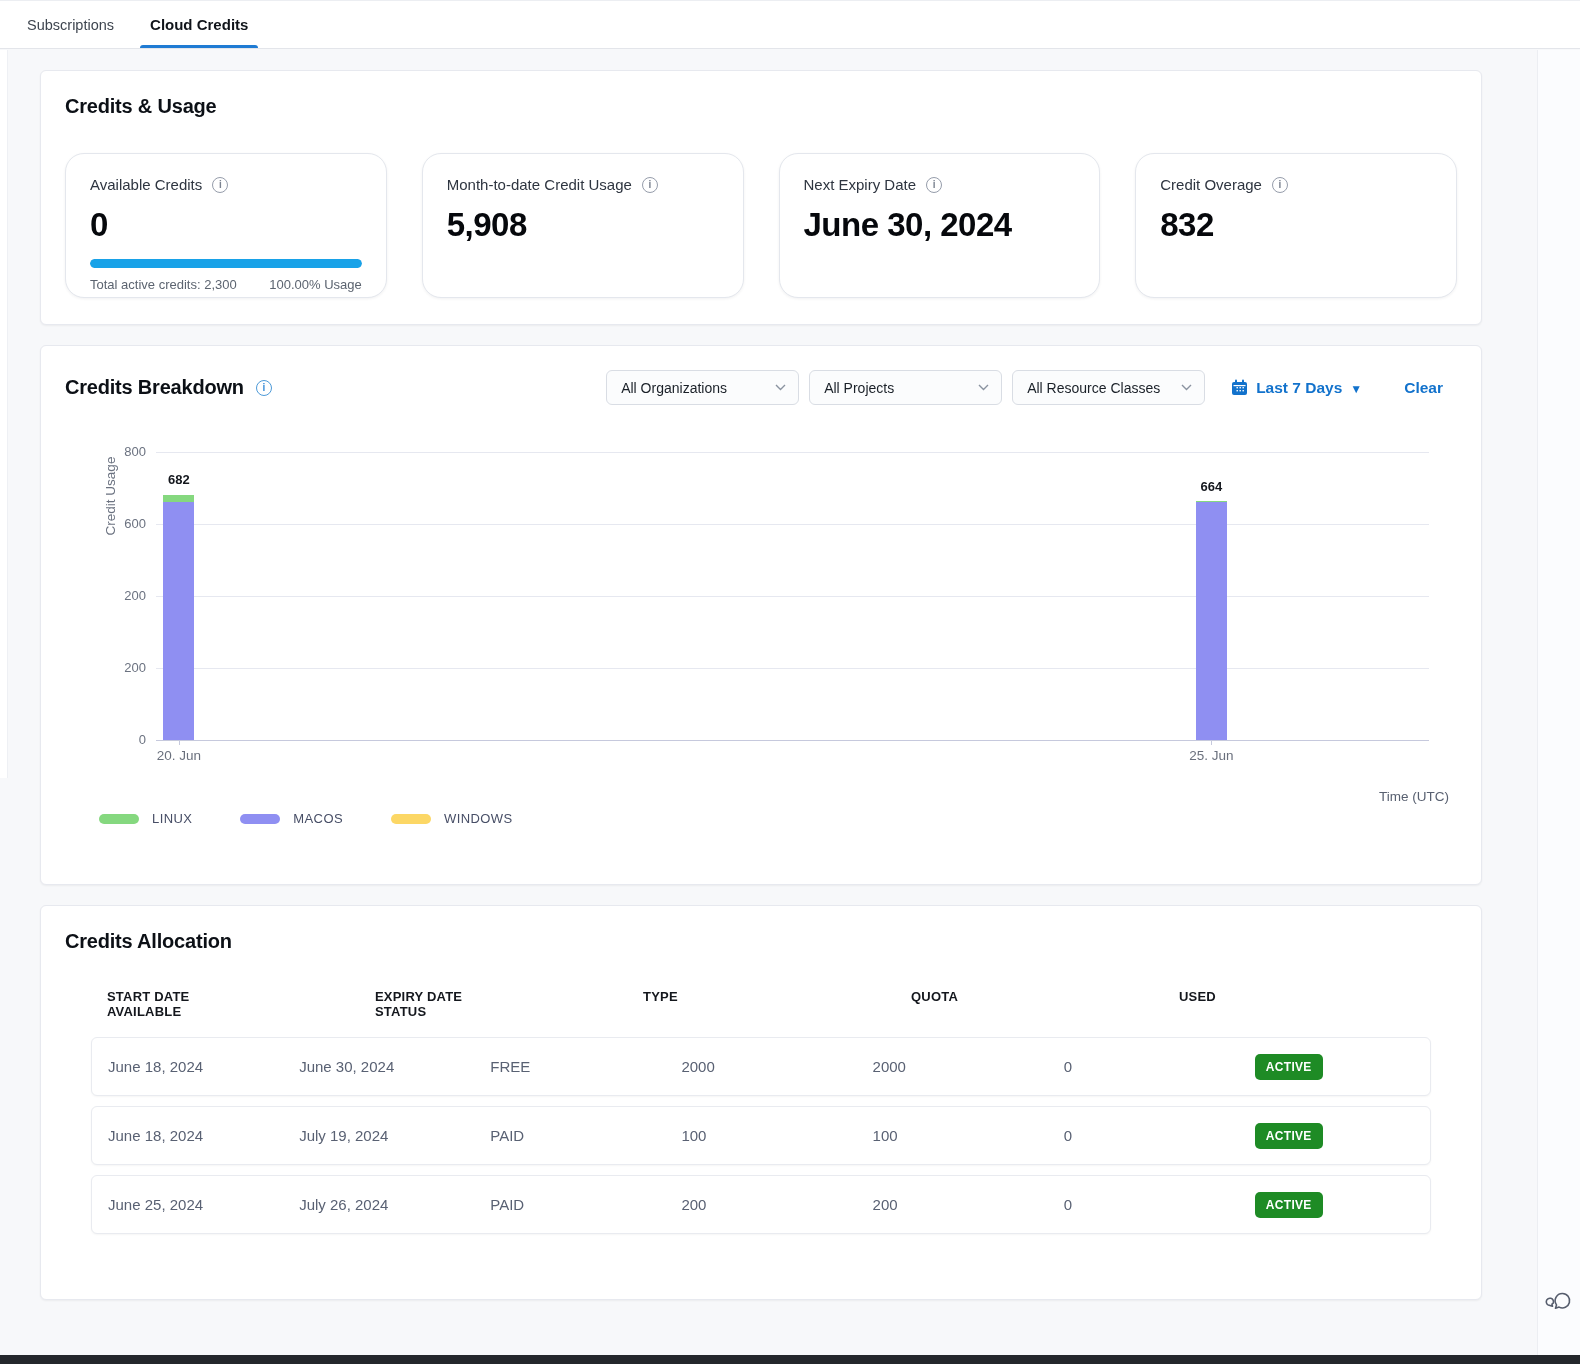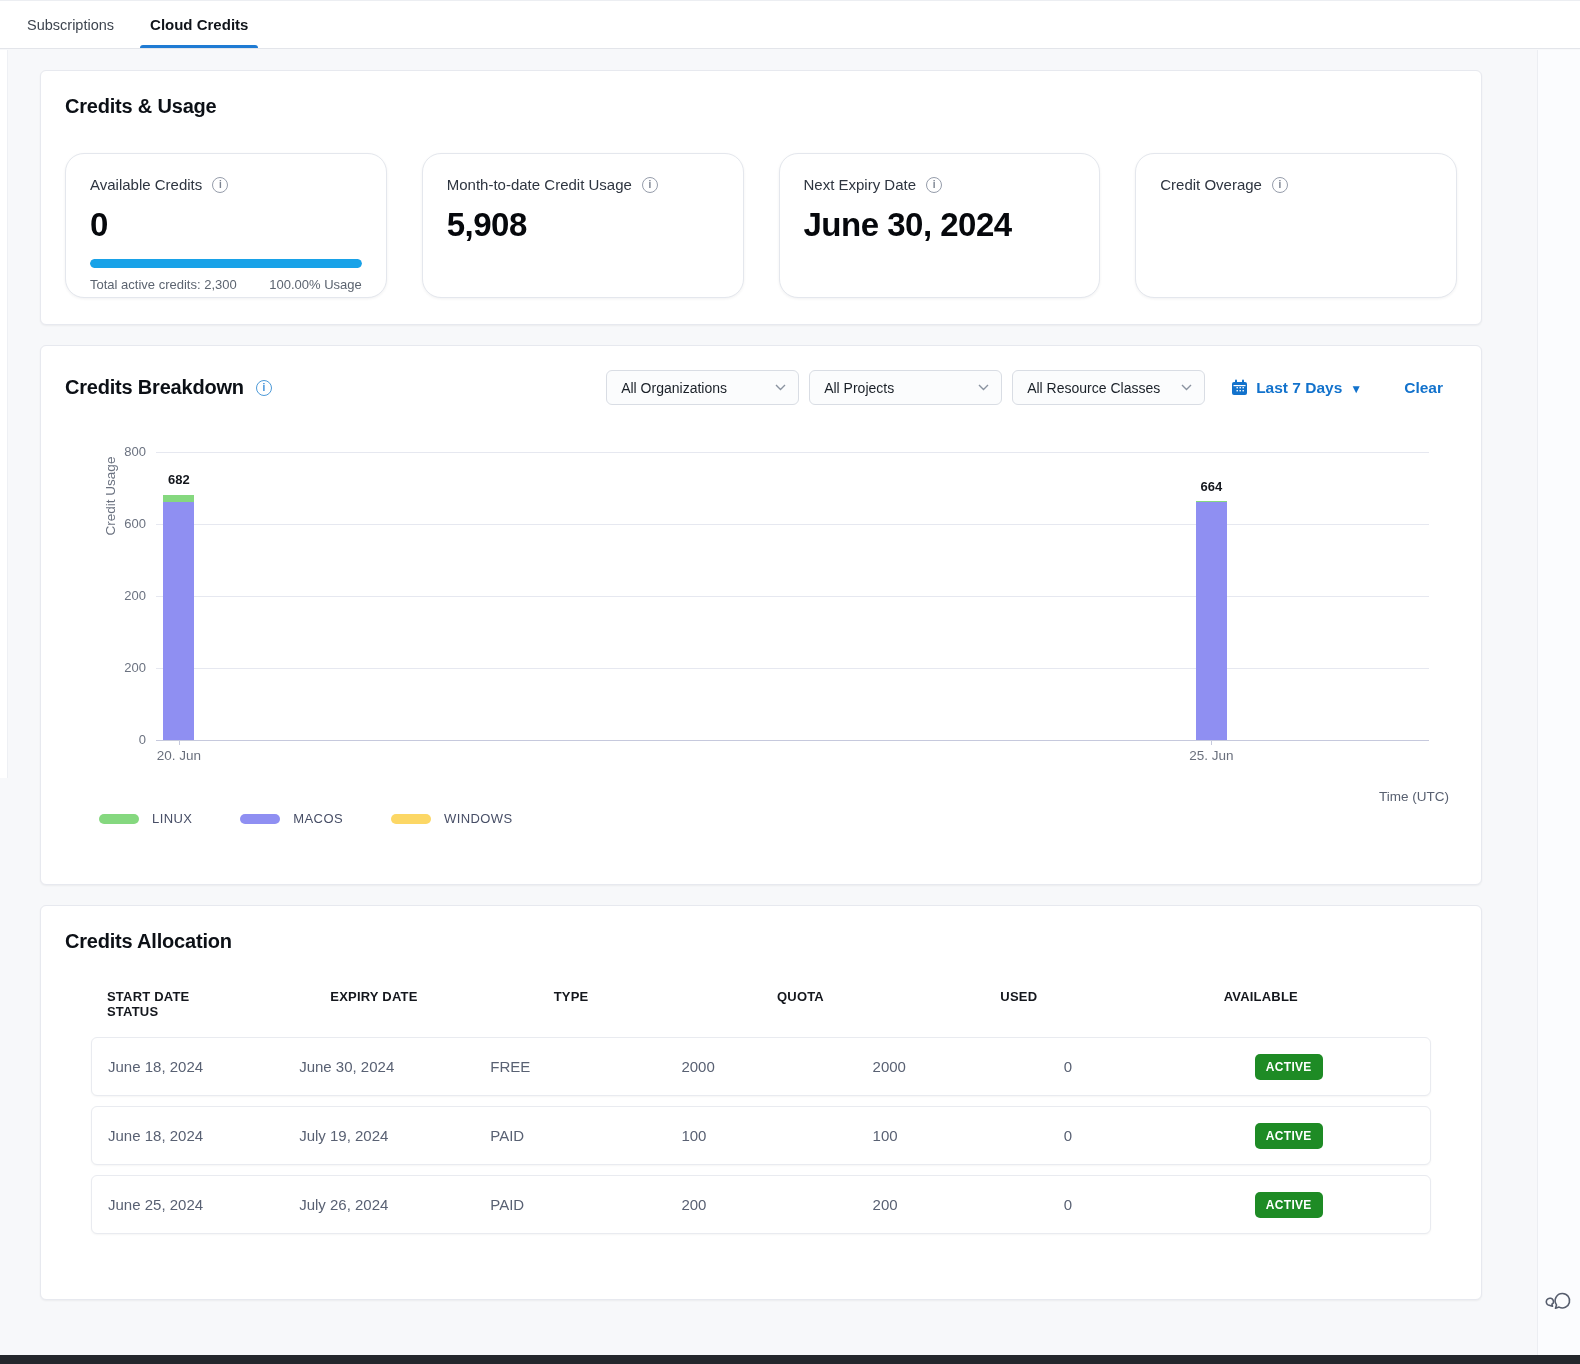--- a/index.html
+++ b/index.html
@@ -82,21 +82,21 @@
   .bar-label { position:absolute; transform:translateX(-50%); font-size:13px; font-weight:bold; color:#14171d; }
   .xtick-mark { position:absolute; top:288px; width:1px; height:5px; background:#c6c9dd; }
   .xtick-label { position:absolute; top:296px; transform:translateX(-50%); font-size:13.5px; color:#6a707d; white-space:nowrap; }
   .xlabel { position:absolute; right:-20px; top:337px; font-size:13.5px; color:#586070; }
   .legend { position:absolute; left:34px; top:370px; display:flex; gap:48px; }
   .legend-item { display:flex; align-items:center; gap:13px; cursor:pointer; }
   .legend-swatch { width:40px; height:10px; border-radius:5px; }
   .legend-label { font-size:13px; color:#474e66; letter-spacing:0.4px; }
   
   .alloc-table { margin:36px 26px 0; }
-  .thead { display:grid; grid-template-columns:repeat(6,1fr); padding-bottom:18px; }
+  .thead { display:grid; grid-template-columns:repeat(5,1fr); padding-bottom:18px; }
   .th { font-size:13px; font-weight:bold; color:#14171d; letter-spacing:0.2px; padding-left:16px; }
   .trow {
     display:grid; grid-template-columns:repeat(7,1fr); align-items:center; height:59px;
     background:#fff; border:1px solid #e9ebf0; border-radius:6px; margin-bottom:10px;
     box-shadow:0 1px 2px rgba(16,22,26,.04); font-size:15px; color:#596173;
   }
   .td { padding-left:16px; }
   .status-badge {
     display:inline-block; background:var(--badge-green,#1e8b25); color:#fff;
     font-size:12px; font-weight:bold; letter-spacing:0.3px; padding:6px 11px; border-radius:5px;
@@ -149,20 +149,21 @@
         <span class="info-icon">i</span>
       </div>
       <div class="stat-value">June 30, 2024</div>
     </div>
 
     <div class="stat-card">
       <div class="stat-label">
         <span>Credit Overage</span>
         <span class="info-icon">i</span>
       </div>
+      <div class="stat-value">832</div>
     </div>
 
   </div>
 </div>
 
 <div class="section" id="sec-breakdown">
   <div class="bd-header">
     <div class="bd-title-wrap">
       <span class="section-title">Credits Breakdown</span>
       <span class="info-icon blue">i</span>

